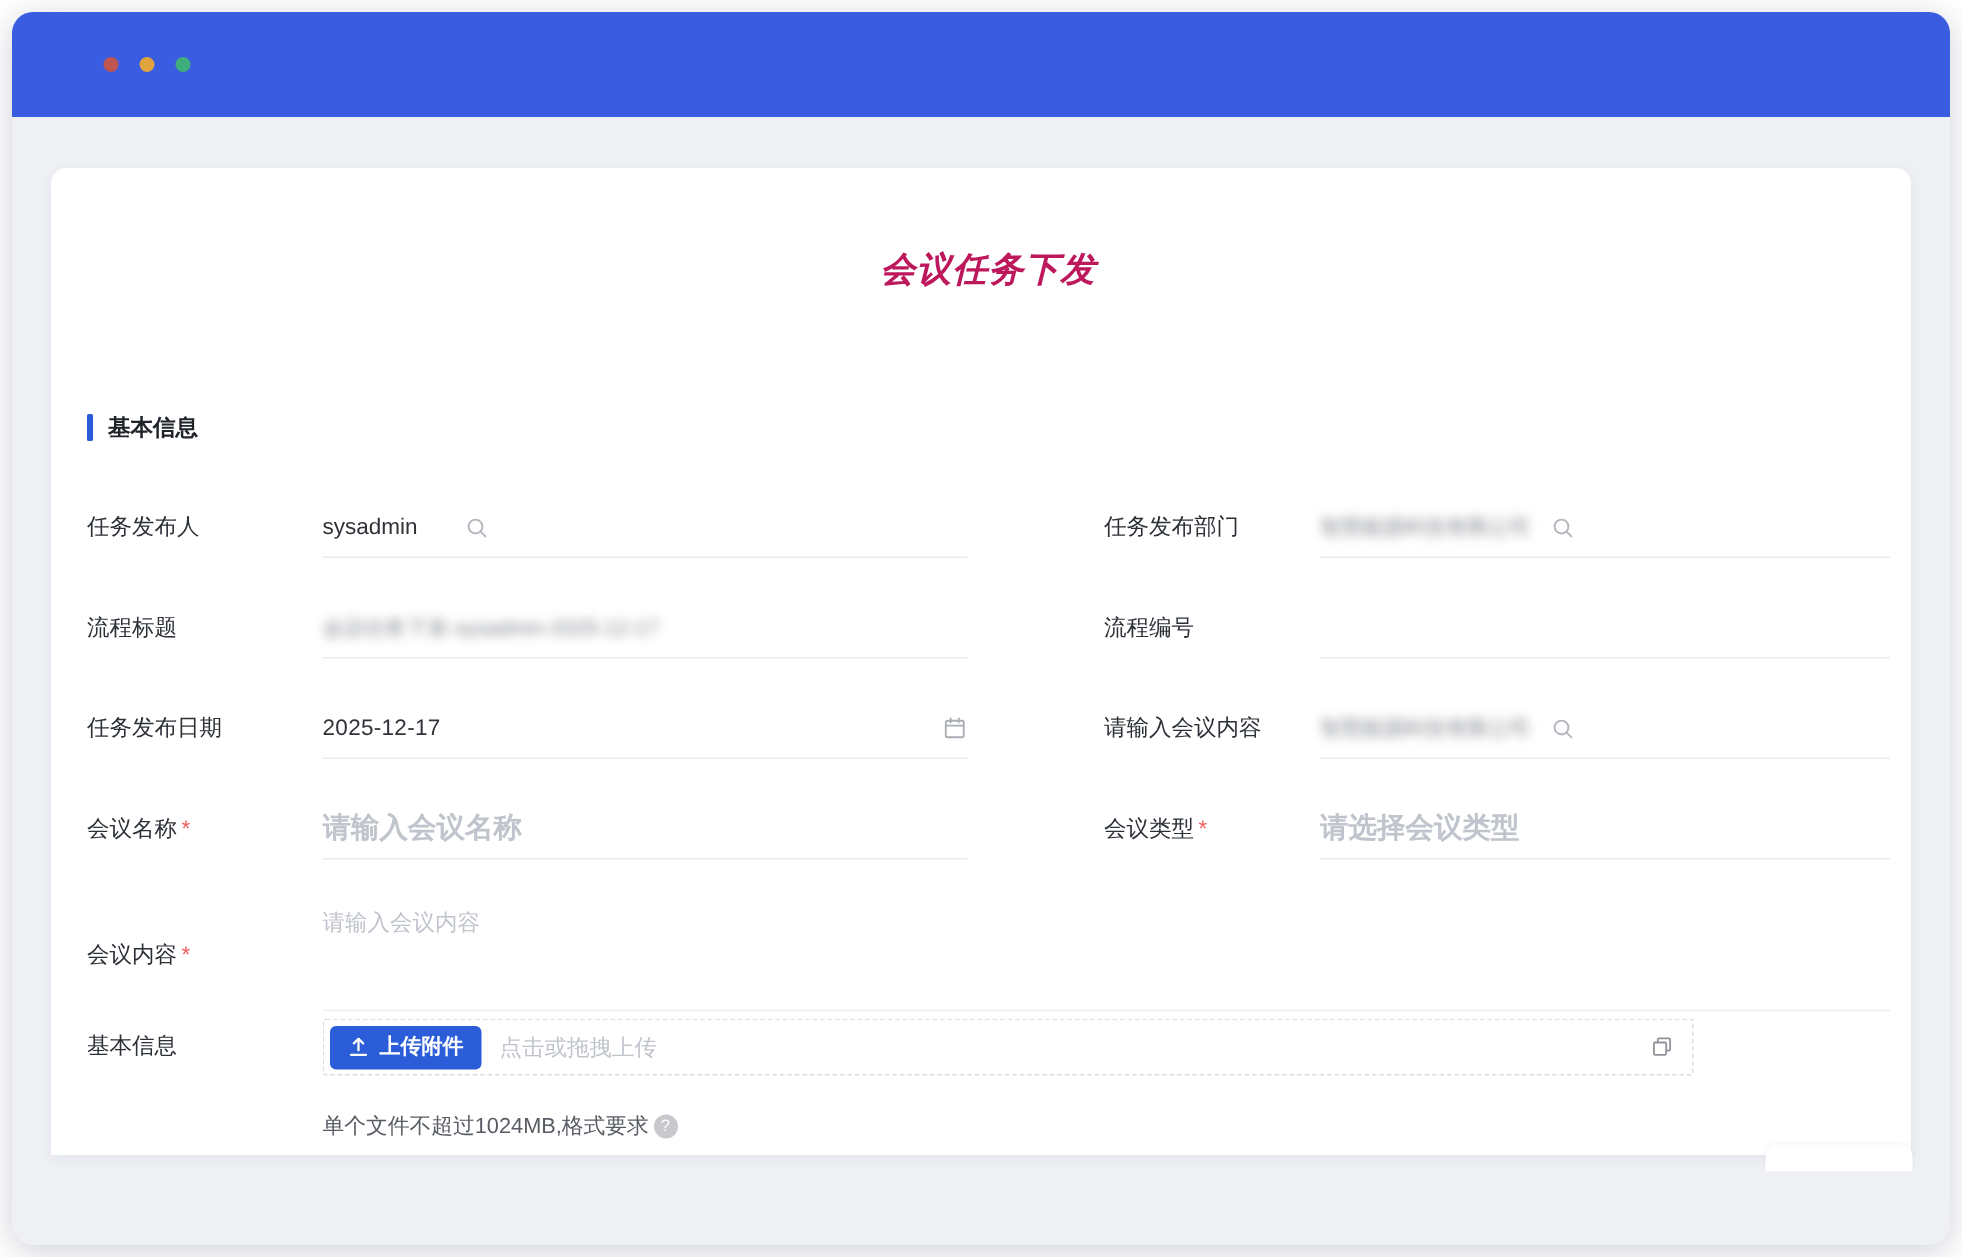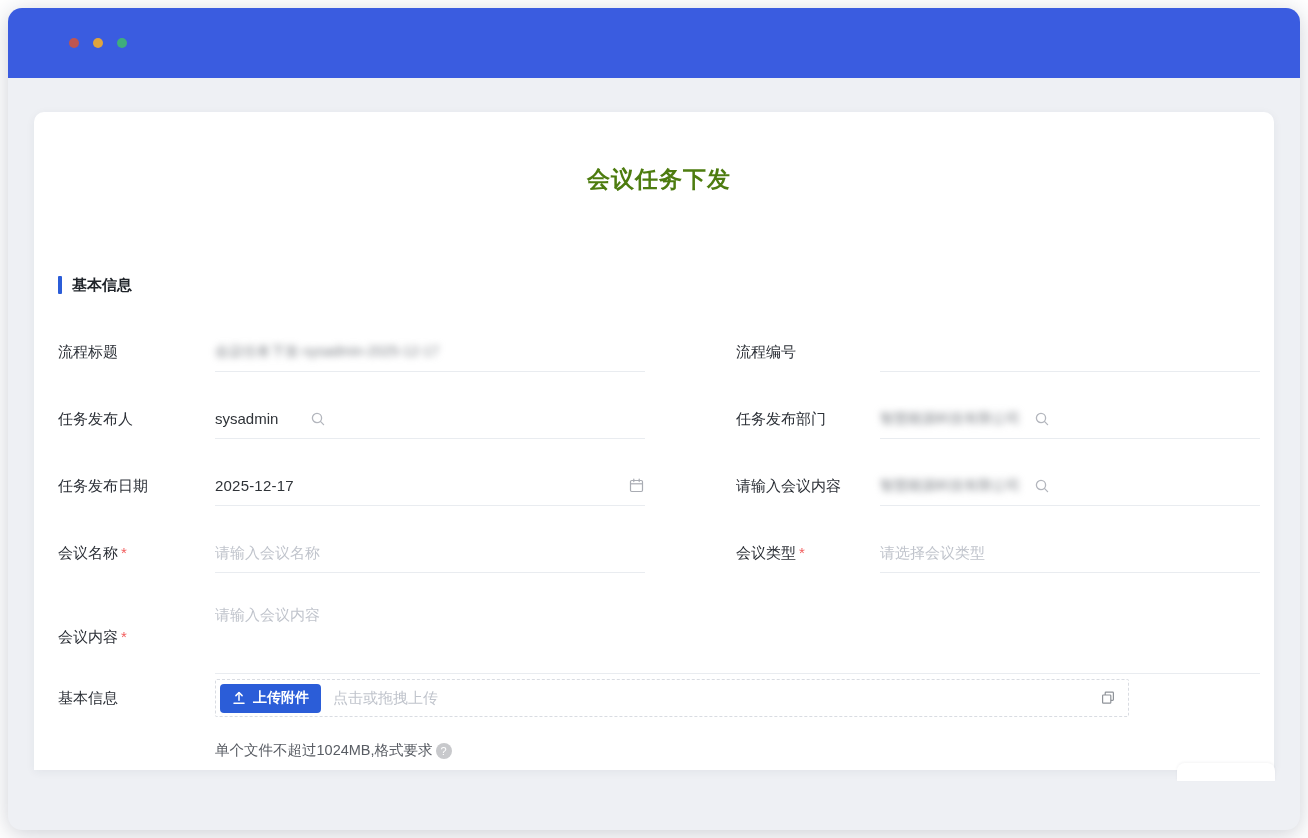--- a/index.html
+++ b/index.html
@@ -28,21 +28,21 @@
   .half-right { display:flex; flex:1; margin-left:91px; }
   .label { width:157px; line-height:40px; font-size:15px; color:#2b2f36; flex-shrink:0; white-space:nowrap; }
   .half-right .label { width:144px; }
   .req { color:#f25c5c; margin-left:3px; font-size:15px; }
   .control {
     flex:1; height:40px; border-bottom:1px solid #e9ecf0;
     display:flex; align-items:center; min-width:0;
   }
   .control input {
     border:none; outline:none; background:transparent; width:100%;
-    font-size:15px; color:#303339; font-family:inherit;
+    font-size:19px; color:#303339; font-family:inherit;font-weight:bold;
   }
   .control input::placeholder { color:#c0c4cc; }
   .value { font-size:15px; color:#2f3338; white-space:nowrap; }
   .value.date { font-weight:500; letter-spacing:.2px; }
   .blurred { filter:blur(3.5px); color:#7d8187; font-size:14px; }
   .icon { flex-shrink:0; display:inline-flex; }
   .icon.search { margin-left:32px; }
   .icon.search-tight { margin-left:14px; }
   .icon.right { margin-left:auto; }
 
@@ -86,46 +86,31 @@
 
 <div class="window">
   <div class="titlebar" style="background: rgb(58, 92, 224);">
     <span class="dot" style="background: rgb(191, 85, 80);"></span>
     <span class="dot" style="background: rgb(223, 164, 62);"></span>
     <span class="dot" style="background: rgb(63, 174, 124);"></span>
   </div>
 
   <div class="card">
     <div class="card-inner">
-      <div class="page-title" style="color: #4d7c0f;">会议任务下发</div>
+      <div class="page-title" style="color: #be185d; font-style: italic;">会议任务下发</div>
 
       <div class="section-head">
         <span class="section-bar"></span>
         <span class="section-title">基本信息</span>
       </div>
 
       <div class="form">
 
         <div class="form-row">
           <div class="half-left">
-            <span class="label">流程标题</span>
-            <div class="control">
-              <span class="value blurred">会议任务下发-sysadmin-2025-12-17</span>
-            </div>
-          </div>
-          <div class="half-right">
-            <span class="label">流程编号</span>
-            <div class="control">
-              <input type="text" value="" style="">
-            </div>
-          </div>
-        </div>
-
-        <div class="form-row">
-          <div class="half-left">
             <span class="label">任务发布人</span>
             <div class="control">
               <span class="value">sysadmin</span>
               <span class="icon search">
                 <svg width="16" height="16" viewBox="0 0 16 16" fill="none">
                     <circle cx="7" cy="7" r="4.6" stroke="#b3b6bd" stroke-width="1.3"></circle>
                     <line x1="10.4" y1="10.4" x2="13.6" y2="13.6" stroke="#b3b6bd" stroke-width="1.3" stroke-linecap="round"></line>
                   </svg>
               </span>
             </div>
@@ -133,20 +118,35 @@
           <div class="half-right">
             <span class="label">任务发布部门</span>
             <div class="control">
               <span class="value blurred">智慧能源科技有限公司</span>
               <span class="icon search-tight">
                 <svg width="16" height="16" viewBox="0 0 16 16" fill="none">
                     <circle cx="7" cy="7" r="4.6" stroke="#b3b6bd" stroke-width="1.3"></circle>
                     <line x1="10.4" y1="10.4" x2="13.6" y2="13.6" stroke="#b3b6bd" stroke-width="1.3" stroke-linecap="round"></line>
                   </svg>
               </span>
+            </div>
+          </div>
+        </div>
+
+        <div class="form-row">
+          <div class="half-left">
+            <span class="label">流程标题</span>
+            <div class="control">
+              <span class="value blurred">会议任务下发-sysadmin-2025-12-17</span>
+            </div>
+          </div>
+          <div class="half-right">
+            <span class="label">流程编号</span>
+            <div class="control">
+              <input type="text" value="" style="">
             </div>
           </div>
         </div>
 
         <div class="form-row">
           <div class="half-left">
             <span class="label">任务发布日期</span>
             <div class="control">
               <span class="value date">2025-12-17</span>
               <span class="icon right">

